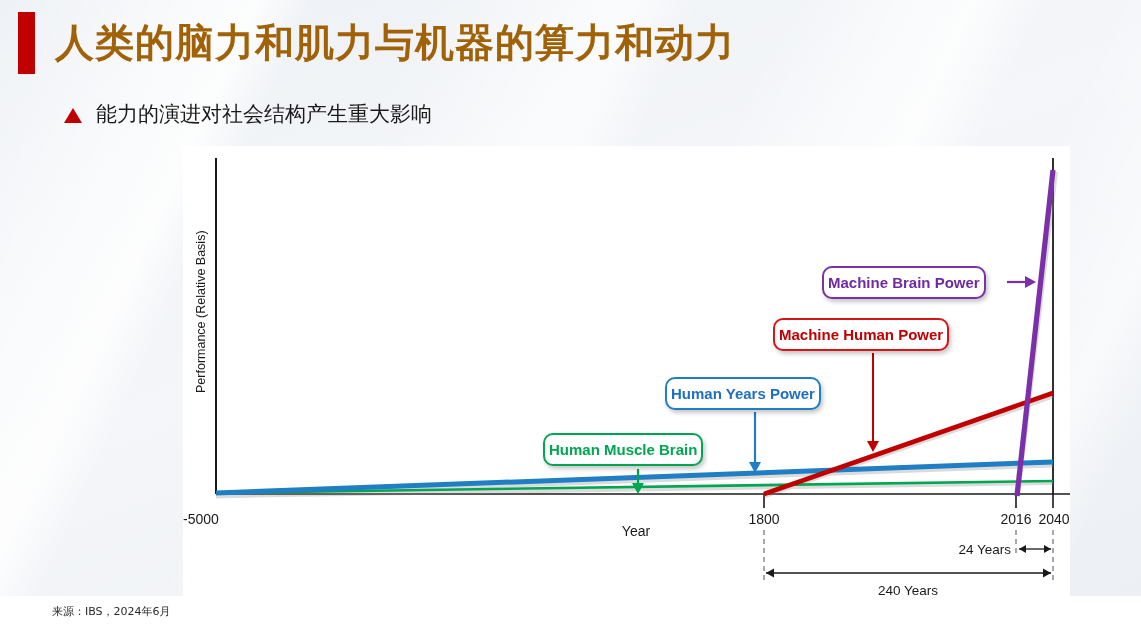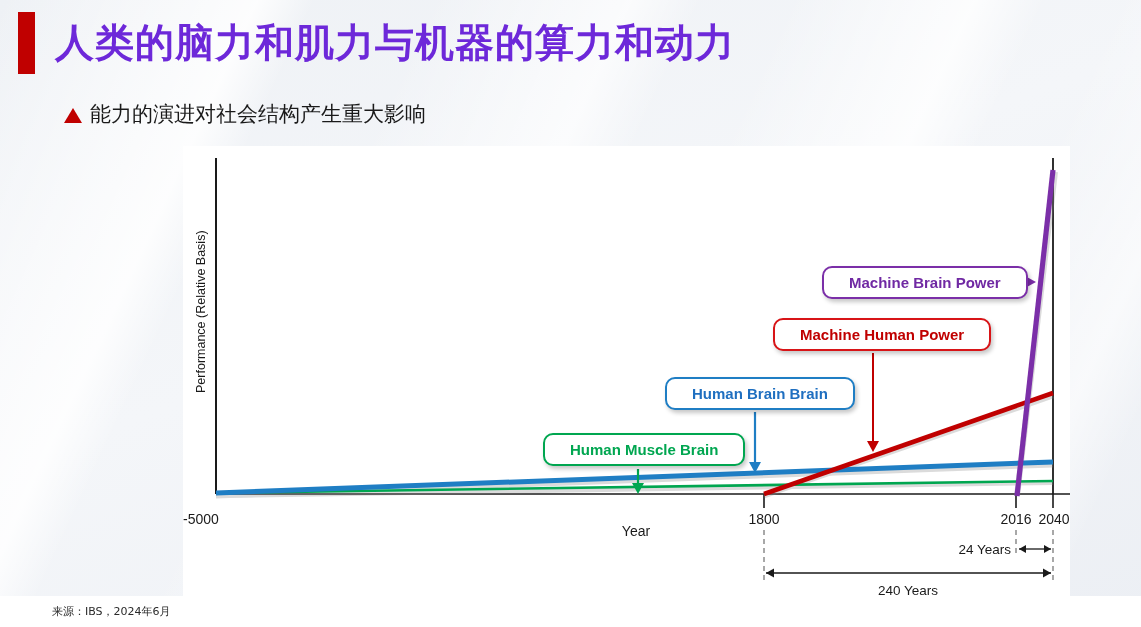--- a/index.html
+++ b/index.html
@@ -13,35 +13,35 @@
     background:
       linear-gradient(115deg, rgba(255,255,255,0) 0%, rgba(255,255,255,.85) 18%, rgba(255,255,255,0) 22%),
       linear-gradient(115deg, rgba(255,255,255,0) 30%, rgba(255,255,255,.7) 44%, rgba(255,255,255,0) 49%),
       linear-gradient(115deg, rgba(255,255,255,0) 55%, rgba(255,255,255,.8) 68%, rgba(255,255,255,0) 73%),
       linear-gradient(115deg, rgba(255,255,255,0) 78%, rgba(255,255,255,.6) 88%, rgba(255,255,255,0) 93%),
       linear-gradient(160deg,#eef1f5 0%,#f4f6f9 45%,#eceff4 100%);
   }
   
   #accent-bar{position:absolute;left:18px;top:12px;width:17px;height:62px;background:#c00000;}
   #page-title{position:absolute;left:55px;top:14px;
-    font-size:39px;font-weight:bold;color:#6d28d9;letter-spacing:1px;
+    font-size:39px;font-weight:bold;color:#a16207;letter-spacing:1px;
     white-space:nowrap;line-height:58px;}
-  #subtitle-row{position:absolute;left:64px;top:100px;display:flex;align-items:center;gap:8px;}
+  #subtitle-row{position:absolute;left:64px;top:100px;display:flex;align-items:center;gap:14px;}
   #subtitle-marker{width:0;height:0;border-left:9px solid transparent;border-right:9px solid transparent;
     border-bottom:15px solid #c00000;position:relative;top:1px;}
   #subtitle-text{font-size:21px;color:#1a1a1a;white-space:nowrap;}
 
   
   #chart-panel{position:absolute;left:183px;top:146px;width:887px;height:458px;background:#ffffff;
     box-shadow:0 0 0 0 rgba(0,0,0,0);}
   #chart-svg{position:absolute;left:0;top:0;}
 
   
   .callout{position:absolute;border-radius:10px;background:#fff;border:2px solid;
-    font-weight:bold;font-size:15px;padding:6px 25px;white-space:nowrap;
+    font-weight:bold;font-size:15px;padding:6px 4px;white-space:nowrap;
     box-shadow:2px 3px 4px rgba(0,0,0,.22);}
   #callout-human-muscle{left:543px;top:433px;border-color:#00a650;color:#00a650;}
   #callout-human-brain{left:665px;top:377px;border-color:#1f7ec4;color:#1f6fc0;}
   #callout-machine-muscle{left:773px;top:318px;border-color:#d81417;color:#c00000;}
   #callout-machine-brain{left:822px;top:266px;border-color:#7b2fa8;color:#7029a3;}
 
   
   #source-note{position:absolute;left:52px;top:604px;font-size:11px;color:#2a2a2a;
     font-family:"DejaVu Sans",sans-serif;white-space:nowrap;}
   #footer-strip{position:absolute;left:0;top:596px;width:1141px;height:31px;background:#ffffff;}
@@ -127,18 +127,18 @@
       <line x1="690" y1="207" x2="690" y2="297" stroke="#c00000" stroke-width="2"></line>
       <path d="M690 306 l-6 -11 h12 z" fill="#c00000"></path>
 
       <line x1="824" y1="136" x2="845" y2="136" stroke="#7b2fa8" stroke-width="2.2"></line>
       <path d="M853 136 l-11 -6 v12 z" fill="#7b2fa8"></path>
     </g>
   </svg>
 </div>
 
 <div class="callout" id="callout-human-muscle">Human Muscle Brain</div>
-<div class="callout" id="callout-human-brain">Human Brain Brain</div>
+<div class="callout" id="callout-human-brain">Human Years Power</div>
 <div class="callout" id="callout-machine-muscle">Machine Human Power</div>
 <div class="callout" id="callout-machine-brain">Machine Brain Power</div>
 
 <div id="footer-strip"></div>
 <div id="source-note">来源：IBS，2024年6月</div>
 
 </body></html>

